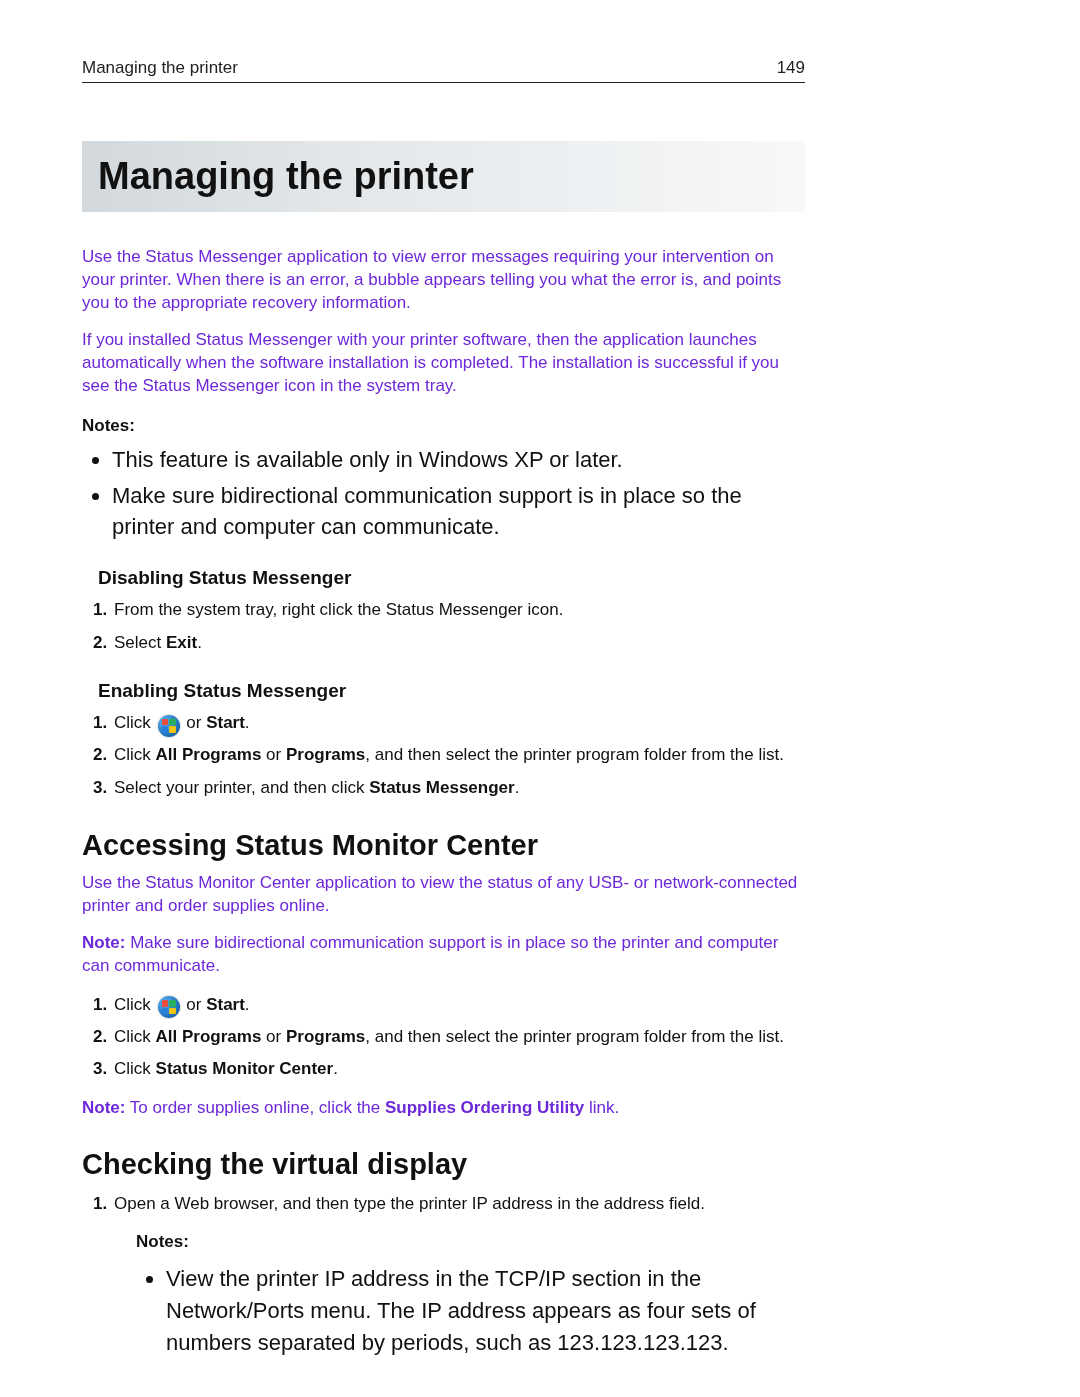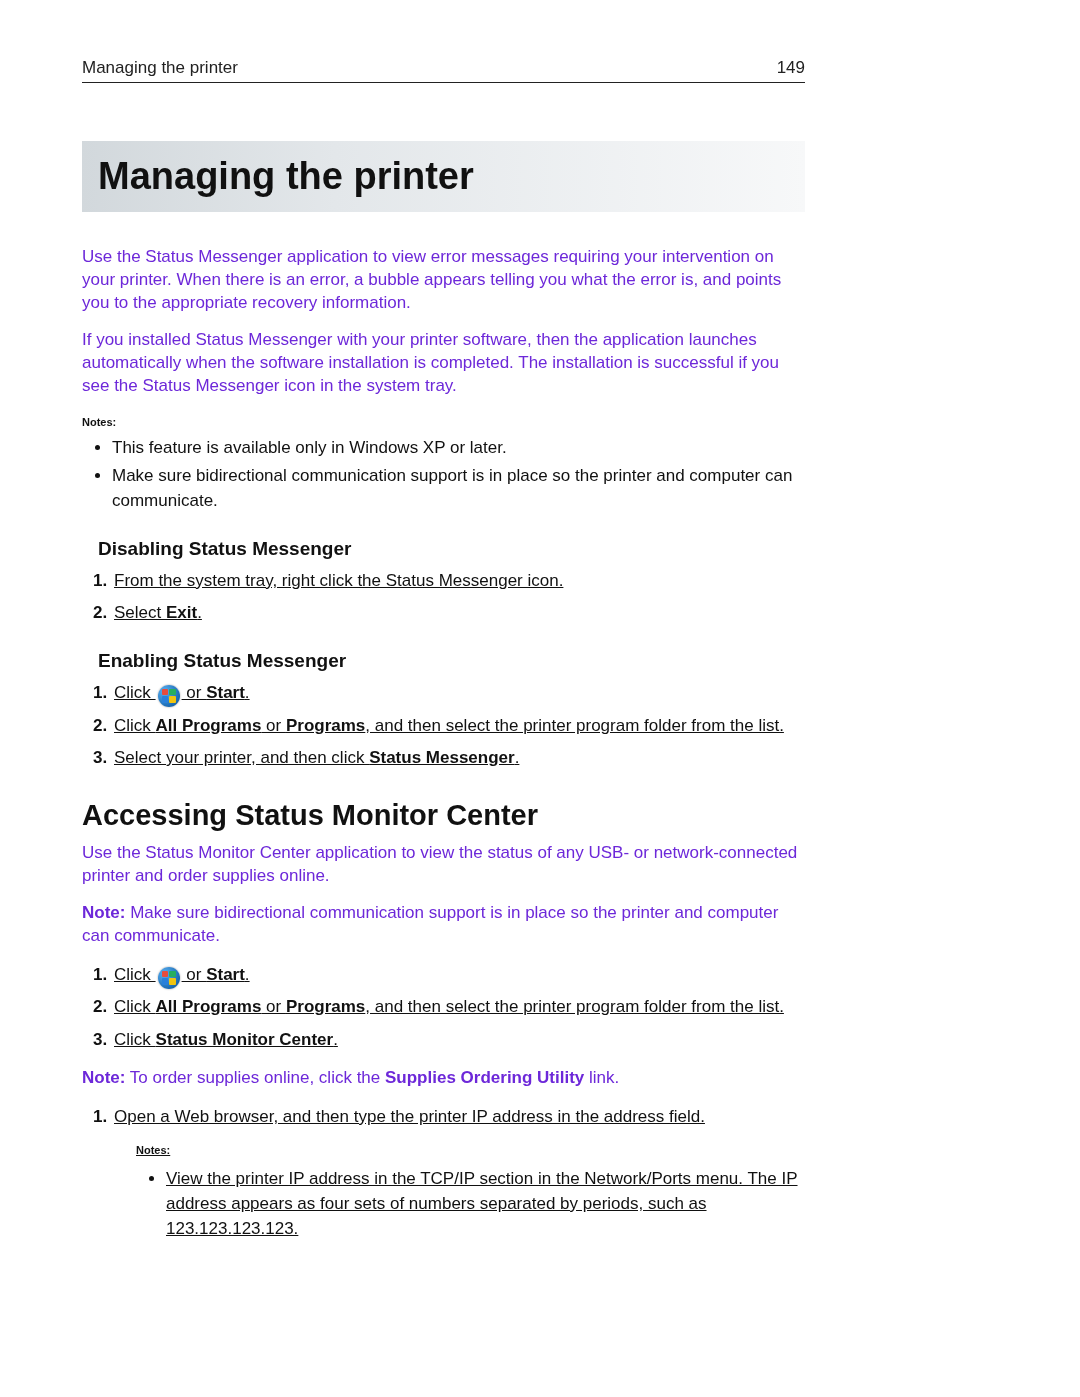--- a/index.html
+++ b/index.html
@@ -42,42 +42,41 @@
     color: #111;
   }
   p.body {
     font-size: 17px;
     line-height: 1.35;
     margin: 10px 0 14px 0;
     color: #6d28d9;
   }
   p.notes-label {
     font-weight: 700;
-    font-size: 11px;
+    font-size: 17px;
     margin: 18px 0 8px 0;
   }
   ul.bullets {
     margin: 4px 0 14px 0;
     padding-left: 30px;
   }
   ul.bullets li {
-    font-size: 17px;
+    font-size: 22px;
     line-height: 1.45;
     margin: 4px 0;
     list-style-type: disc;
   }
   h3.sub {
     font-size: 19px;
     font-weight: 700;
     margin: 24px 0 8px 16px;
   }
   ol.steps {
     margin: 6px 0 14px 0;
     padding-left: 30px;
-    text-decoration: underline;
   }
   ol.steps > li {
     font-size: 17px;
     line-height: 1.55;
     margin: 6px 0;
     font-weight: 400;
     padding-left: 2px;
   }
   ol.steps > li::marker {
     font-weight: 700;
@@ -185,20 +184,21 @@
       <span>Click </span><b>All Programs</b><span> or </span><b>Programs</b><span>, and then select the printer program folder from the list.</span>
     </li>
     <li>
       <span>Click </span><b>Status Monitor Center</b><span>.</span>
     </li>
   </ol>
   <p class="body">
     <b>Note:</b><span> To order supplies online, click the </span><b>Supplies Ordering Utility</b><span> link.</span>
   </p>
 
+  <h2 class="section">Checking the virtual display</h2>
   <ol class="steps">
     <li>
       <span>Open a Web browser, and then type the printer IP address in the address field.</span>
       <div class="nested-notes">
         <p class="notes-label">Notes:</p>
         <ul class="bullets">
           <li>View the printer IP address in the TCP/IP section in the Network/Ports menu. The IP address appears as four sets of numbers separated by periods, such as 123.123.123.123.</li>
         </ul>
       </div>
     </li>

